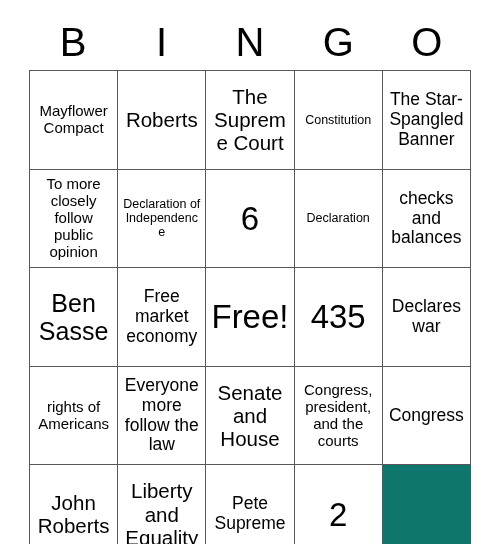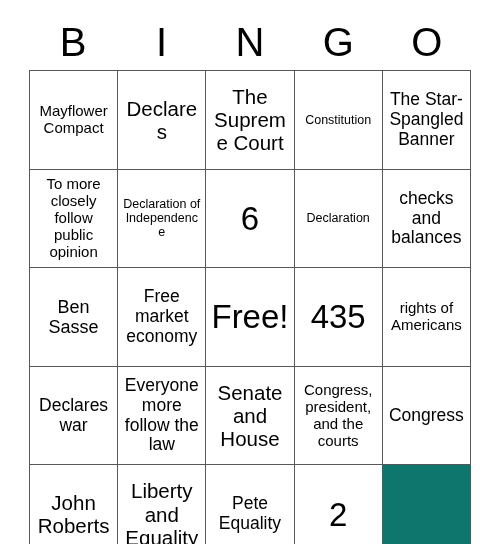--- a/index.html
+++ b/index.html
@@ -80,21 +80,21 @@
     word-wrap: break-word;
     overflow-wrap: break-word;
     hyphens: none;
   }
 
   
   .fs-xs  { font-size: 12.5px; }
   .fs-sm  { font-size: 15px; }
   .fs-md  { font-size: 17.5px; }
   .fs-lg  { font-size: 20.5px; }
-  .fs-xl  { font-size: 18px; }
+  .fs-xl  { font-size: 25px; }
   .fs-xxl { font-size: 33px; }
 </style>
 </head>
 <body>
 
 <div id="bingo-card">
 
   <div class="header-row">
     <div class="header-letter">B</div>
     <div class="header-letter">I</div>
@@ -102,21 +102,21 @@
     <div class="header-letter">G</div>
     <div class="header-letter">O</div>
   </div>
 
   <div class="grid">
 
     <div class="cell">
         <span class="cell-text fs-sm">Mayflower Compact</span>
       </div>
     <div class="cell">
-        <span class="cell-text fs-lg">Declares</span>
+        <span class="cell-text fs-lg">Roberts</span>
       </div>
     <div class="cell">
         <span class="cell-text fs-lg">The Supreme Court</span>
       </div>
     <div class="cell">
         <span class="cell-text fs-xs">Constitution</span>
       </div>
     <div class="cell">
         <span class="cell-text fs-md">The Star-Spangled Banner</span>
       </div>
@@ -143,25 +143,25 @@
     <div class="cell">
         <span class="cell-text fs-md">Free market economy</span>
       </div>
     <div class="cell">
         <span class="cell-text fs-xxl">Free!</span>
       </div>
     <div class="cell">
         <span class="cell-text fs-xxl">435</span>
       </div>
     <div class="cell">
-        <span class="cell-text fs-sm">rights of Americans</span>
+        <span class="cell-text fs-md">Declares war</span>
       </div>
 
     <div class="cell">
-        <span class="cell-text fs-md">Declares war</span>
+        <span class="cell-text fs-sm">rights of Americans</span>
       </div>
     <div class="cell">
         <span class="cell-text fs-md">Everyone more follow the law</span>
       </div>
     <div class="cell">
         <span class="cell-text fs-lg">Senate and House</span>
       </div>
     <div class="cell">
         <span class="cell-text fs-sm">Congress, president, and the courts</span>
       </div>
@@ -169,20 +169,20 @@
         <span class="cell-text fs-md">Congress</span>
       </div>
 
     <div class="cell">
         <span class="cell-text fs-lg">John Roberts</span>
       </div>
     <div class="cell">
         <span class="cell-text fs-lg">Liberty and Equality</span>
       </div>
     <div class="cell">
-        <span class="cell-text fs-md">Pete Equality</span>
+        <span class="cell-text fs-md">Pete Supreme</span>
       </div>
     <div class="cell">
         <span class="cell-text fs-xxl">2</span>
       </div>
 
   </div>
 </div>
 
 </body></html>

